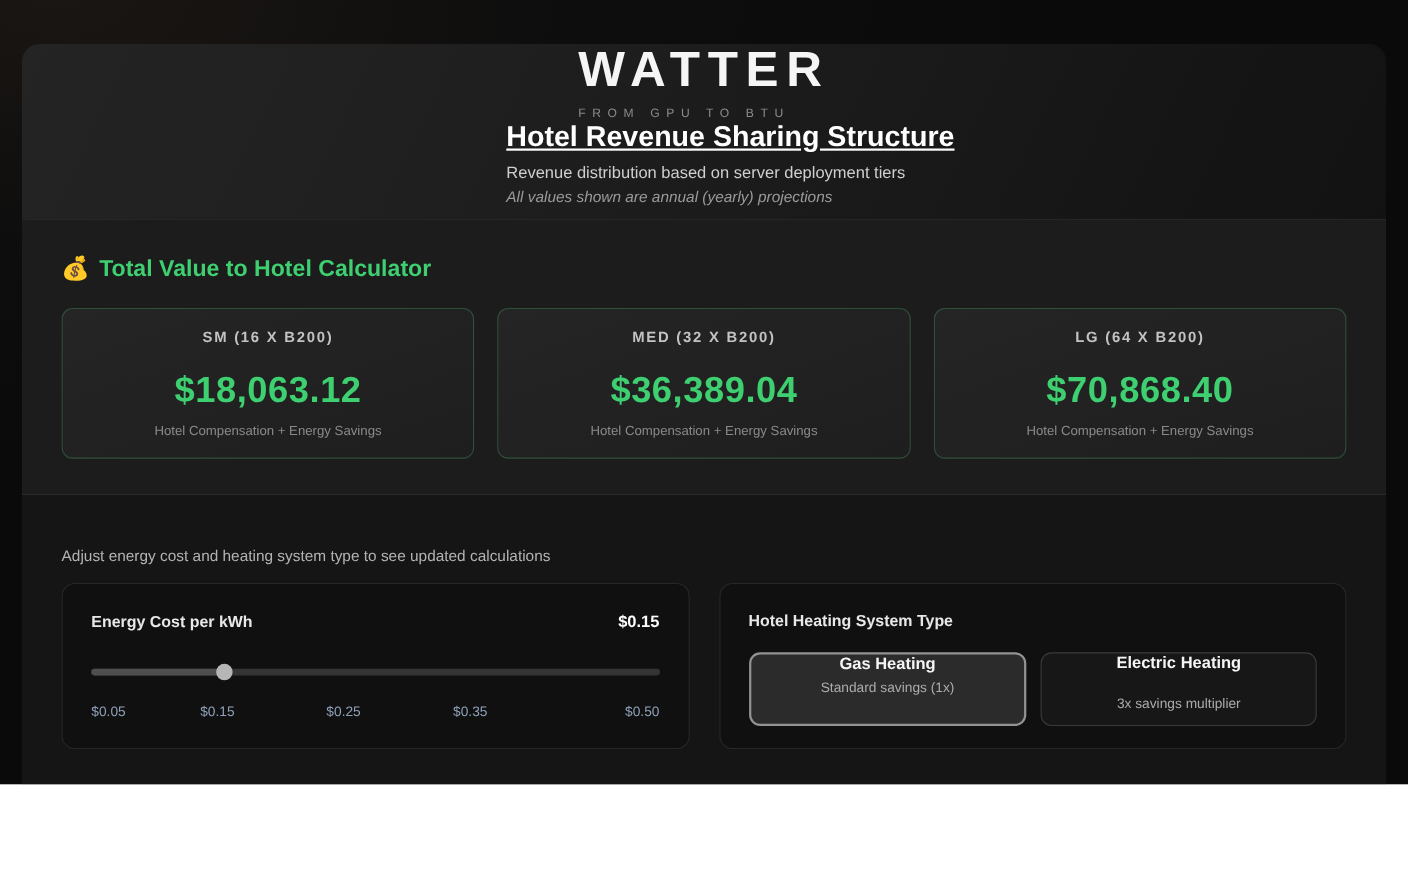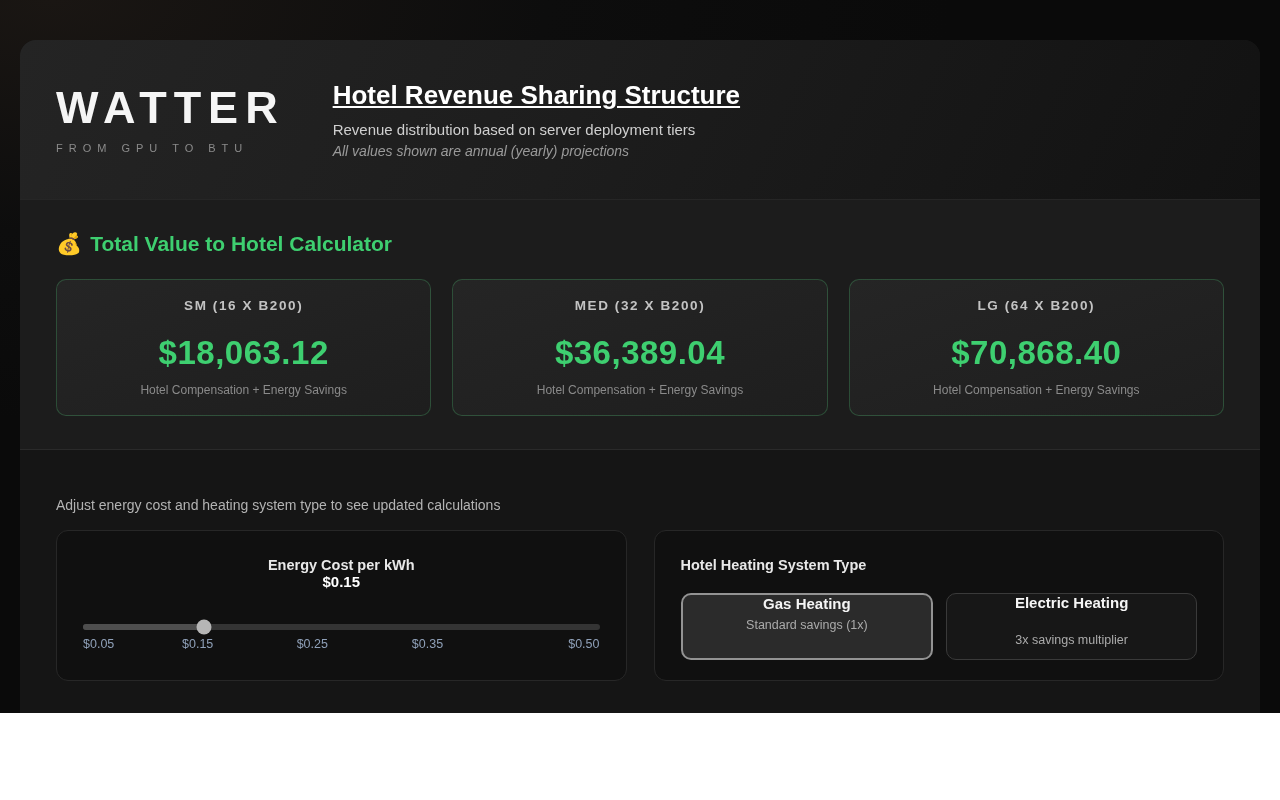--- a/index.html
+++ b/index.html
@@ -18,20 +18,21 @@
     background: #151515;
   }
 
   
   .header {
     height: 160px;
     background: linear-gradient(115deg, #242424 0%, #1d1d1d 45%, #121212 100%);
     display: flex; align-items: center;
     padding: 0 36px;
     border-bottom: 1px solid #262626;
+    flex-direction: column;
   }
   .logo-block { display: flex; flex-direction: column; }
   .logo-word {
     color: #f5f5f5; font-size: 45px; font-weight: 800; letter-spacing: 7px; line-height: 1;
   }
   .logo-tagline {
     margin-top: 12px; color: #8b8b8b; font-size: 11px; font-weight: 500; letter-spacing: 6px;
   }
   .title-block { margin-left: 48px; }
   .page-title { color: #ffffff; font-size: 26px; font-weight: 700; line-height: 1.2; text-decoration: underline; }
@@ -68,37 +69,37 @@
   .config-row { display: flex; gap: 27px; margin-top: 16px; }
   .config-card {
     flex: 1; height: 151px;
     background: #101010;
     border: 1px solid #272727;
     border-radius: 12px;
     padding: 26px;
   }
 
   
-  .energy-head { display: flex; justify-content: space-between; align-items: center; flex-direction: column; }
+  .energy-head { display: flex; justify-content: space-between; align-items: center; }
   .energy-label { color: #e8e8e8; font-size: 14.5px; font-weight: 700; }
   .energy-value { color: #ffffff; font-size: 15px; font-weight: 700; }
   .slider-wrap { position: relative; margin-top: 29px; height: 15px; }
   .slider-track {
     position: absolute; left: 0; right: 0; top: 50%; transform: translateY(-50%);
     height: 6px; border-radius: 3px; background: #343434;
   }
   .slider-fill {
     position: absolute; left: 0; top: 50%; transform: translateY(-50%);
     width: 23.5%; height: 6px; border-radius: 3px; background: #4e4e4e;
   }
   .slider-thumb {
     position: absolute; left: 23.5%; top: 50%; transform: translate(-50%, -50%);
     width: 15px; height: 15px; border-radius: 50%; background: #b6b6b6;
   }
-  .tick-row { position: relative; margin-top: 3px; height: 15px; font-size: 12.5px; color: #8fa0b8; }
+  .tick-row { position: relative; margin-top: 22px; height: 15px; font-size: 12.5px; color: #8fa0b8; }
   .tick { position: absolute; top: 0; transform: translateX(-50%); white-space: nowrap; }
   .tick.first { left: 0; transform: none; }
   .tick.last { left: auto; right: 0; transform: none; }
 
   
   .heating-label { color: #e8e8e8; font-size: 14.5px; font-weight: 700; }
   .heating-options { display: flex; gap: 13px; margin-top: 20px; }
   .heat-btn {
     flex: 1; height: 67px; border-radius: 10px;
     display: flex; flex-direction: column; align-items: center; justify-content: flex-start;

